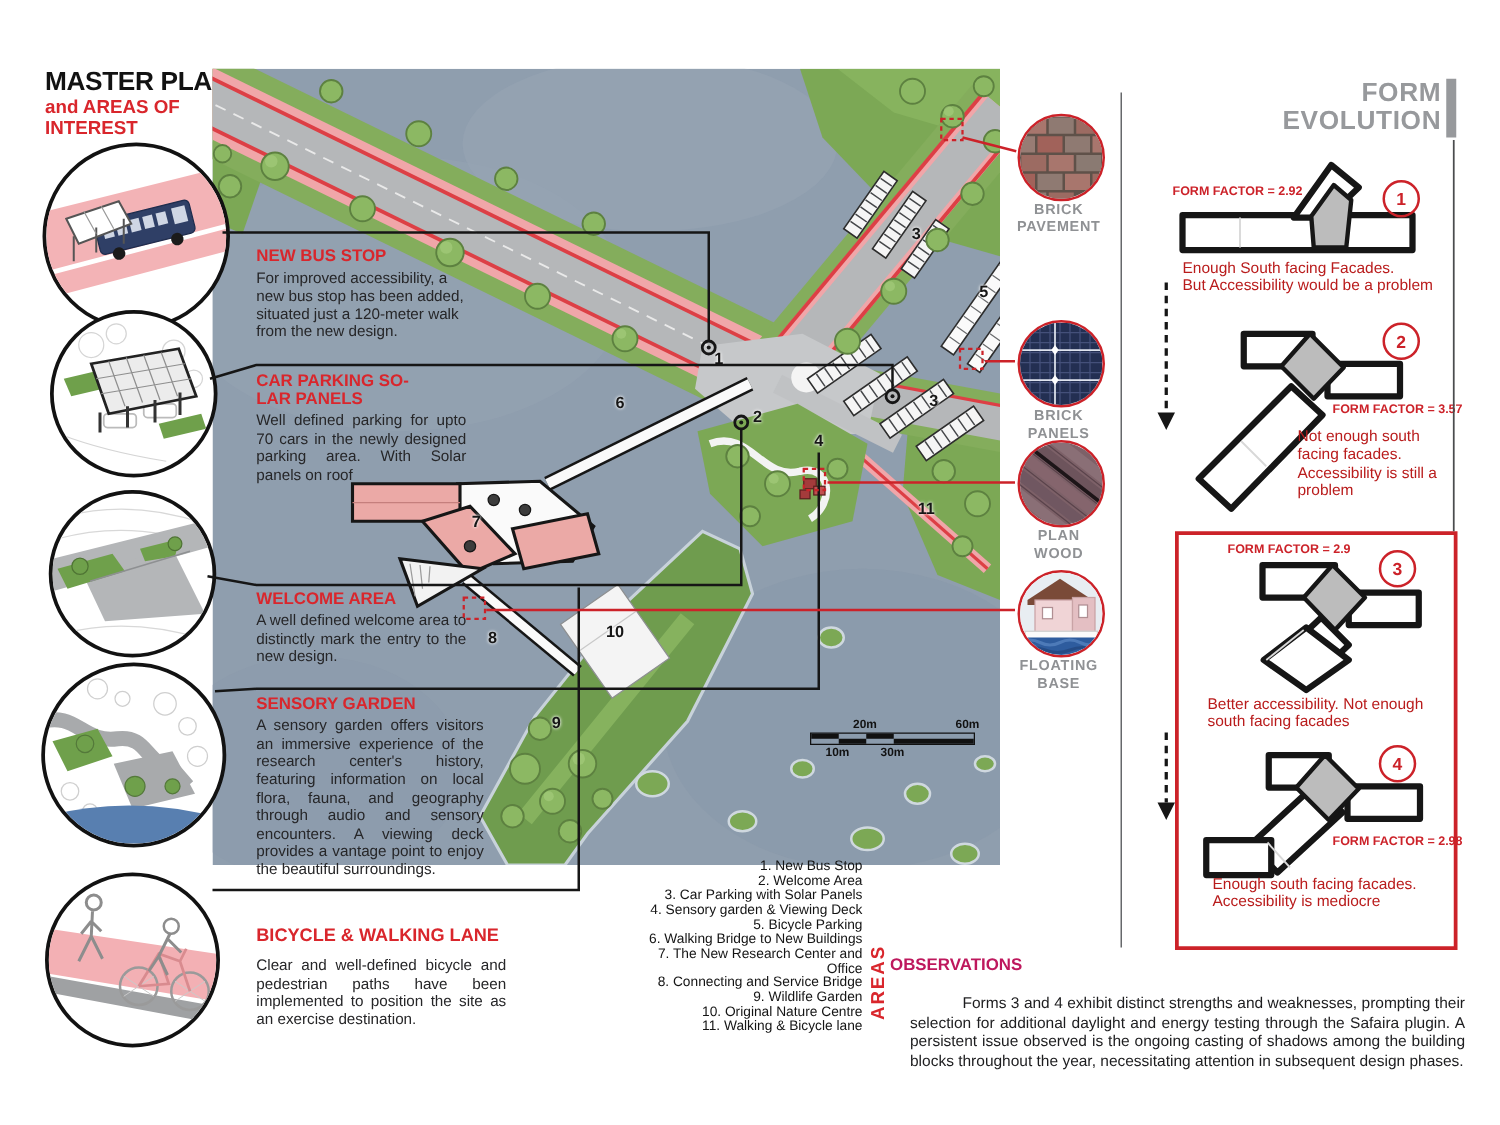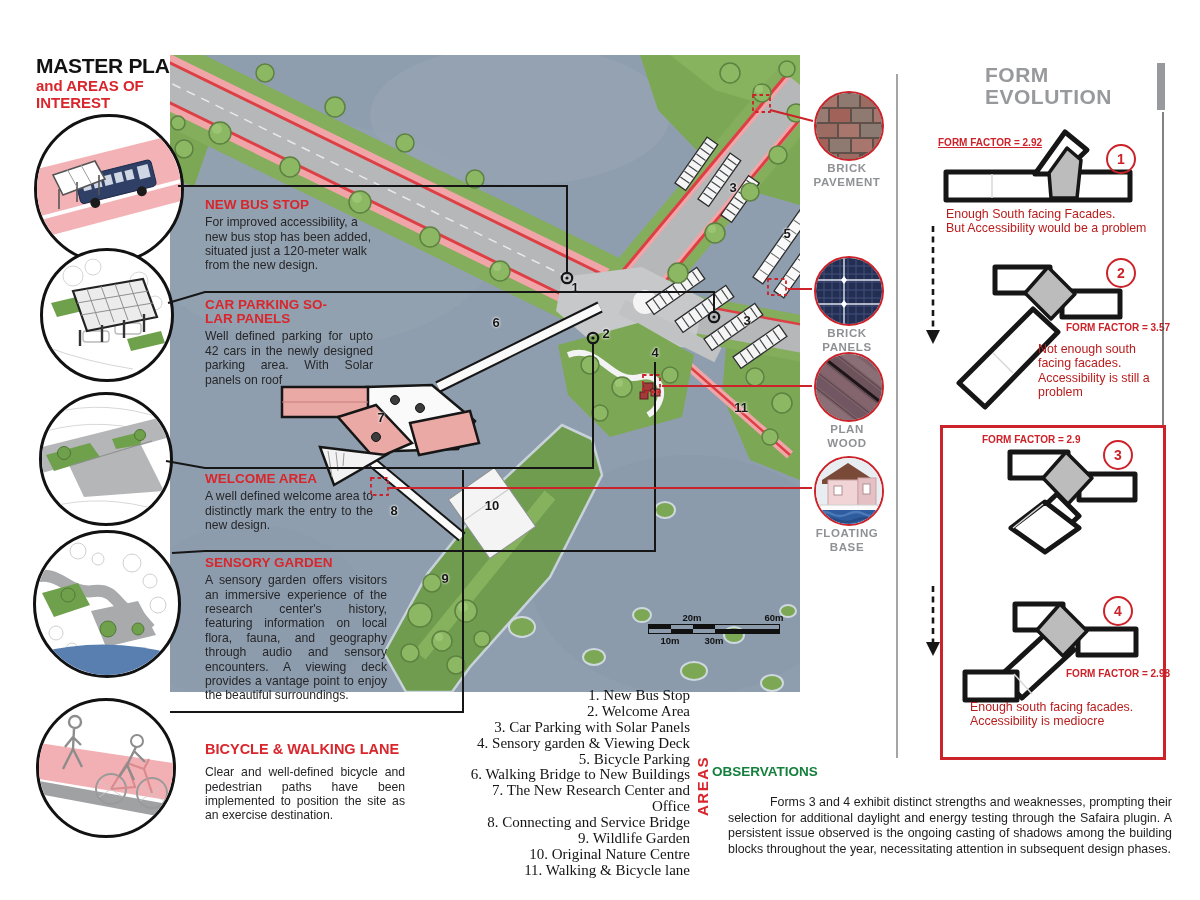--- a/index.html
+++ b/index.html
@@ -16,47 +16,47 @@
   
   #map{left:170px;top:55px;width:630px;height:637px;z-index:5;}
   .map-num{position:absolute;transform:translate(-50%,-50%);font-size:13px;font-weight:bold;color:#161616;
            text-shadow:0 0 3px rgba(255,255,255,.85),0 0 2px rgba(255,255,255,.85);z-index:26;}
   
   .map-note{z-index:24;}
   .map-note h3{margin:0 0 3px 0;font-size:13.5px;font-weight:bold;color:#d9262c;line-height:1.05;white-space:pre-line;}
   .map-note p{margin:0;font-size:12.2px;line-height:1.18;color:#262628;}
   .just p{text-align:justify;}
   
-  #scale-bar{left:648px;top:612px;width:132px;height:34px;z-index:26;font-size:9.5px;font-weight:bold;color:#111;}
+  #scale-bar{left:648px;top:574px;width:132px;height:34px;z-index:26;font-size:9.5px;font-weight:bold;color:#111;}
   #scale-bar .lbl{position:absolute;transform:translateX(-50%);}
   #scale-bar .bar{position:absolute;top:12px;left:0;width:132px;height:10px;border:1px solid #111;box-sizing:border-box;}
   #scale-bar .seg{position:absolute;background:#111;}
   
   .swatch{border:2.5px solid #cc2229;border-radius:50%;overflow:hidden;background:#fff;z-index:20;}
   .swatch svg{display:block;}
   .swatch-label{width:96px;text-align:center;font-size:11.5px;font-weight:bold;color:#8f9194;
                 letter-spacing:.6px;line-height:1.18;white-space:pre-line;z-index:20;}
   
-  #form-evo-heading{left:985px;top:64px;width:168px;font-size:21px;font-weight:bold;
+  #form-evo-heading{left:985px;top:64px;width:168px;text-align:right;font-size:21px;font-weight:bold;
                     color:#97999c;line-height:1.05;white-space:pre-line;letter-spacing:.5px;}
   #form-evo-bar{left:1157px;top:63px;width:8px;height:47px;background:#97999c;}
   .form-factor{font-size:10px;font-weight:bold;color:#cc2229;white-space:nowrap;z-index:18;}
   .form-caption{font-size:12.4px;color:#b91c1c;line-height:1.16;white-space:pre-line;z-index:18;}
   .form-circle{width:26px;height:26px;border:2px solid #cc2229;border-radius:50%;color:#cc2229;
                font-size:14px;font-weight:bold;display:flex;align-items:center;justify-content:center;z-index:18;}
   #red-box{left:940px;top:425px;width:220px;height:329px;border:3px solid #cc2229;z-index:4;}
   .form-svg{z-index:8;}
   
-  #areas-list{left:430px;top:688px;width:260px;text-align:right;font-size:15px;line-height:1.06;color:#141414;z-index:12;font-family:Liberation Serif, serif;}
+  #areas-list{left:430px;top:688px;width:260px;text-align:right;font-size:11px;line-height:1.06;color:#141414;z-index:12;}
   #areas-list div{white-space:pre-line;}
   #areas-side-label{left:694px;top:726px;height:90px;writing-mode:vertical-rl;transform:rotate(180deg);
                     color:#d9262c;font-size:15px;font-weight:bold;letter-spacing:1.5px;z-index:12;}
   
   #observations{left:712px;top:764px;width:476px;z-index:12;}
-  #observations h3{margin:0 0 2px 0;font-size:13.5px;font-weight:bold;color:#15803d;}
+  #observations h3{margin:0 0 2px 0;font-size:13.5px;font-weight:bold;color:#be185d;}
   #observations p{margin:16px;font-size:12.4px;line-height:1.26;color:#1d1d1f;text-align:justify;text-indent:42px;}
   
   #overlay{left:0;top:0;z-index:40;pointer-events:none;}
 </style>
 </head>
 <body>
 
 <div id="board">
 
   <div class="abs" id="title-block">
@@ -259,21 +259,21 @@
       </div>
   </div>
 
   <div class="abs map-note" style="left:205px;top:198px;width:168px;">
     <h3>NEW BUS STOP</h3>
     <p>For improved accessibility, a new bus stop has been added, situated just a 120-meter walk from the new design.</p>
   </div>
   <div class="abs map-note just" style="left:205px;top:298px;width:168px;">
     <h3>CAR PARKING SO-
 LAR PANELS</h3>
-    <p>Well defined parking for upto 42 cars in the newly designed parking area. With Solar panels on roof</p>
+    <p>Well defined parking for upto 70 cars in the newly designed parking area. With Solar panels on roof</p>
   </div>
   <div class="abs map-note just" style="left:205px;top:556px;width:182px;">
     <h3>SENSORY GARDEN</h3>
     <p>A sensory garden offers visitors an immersive experience of the research center's history, featuring information on local flora, fauna, and geography through audio and sensory encounters. A viewing deck provides a vantage point to enjoy the beautiful surroundings.</p>
   </div>
   <div class="abs map-note just" style="left:205px;top:472px;width:168px;">
     <h3>WELCOME AREA</h3>
     <p>A well defined welcome area to distinctly mark the entry to the new design.</p>
   </div>
   <div class="abs map-note just" style="left:205px;top:742px;width:200px;">
@@ -478,21 +478,21 @@
   <div class="abs" id="red-box"></div>
 
   <svg class="abs form-svg" style="left:940px;top:110px;" width="210" height="105" viewBox="0 0 210 105">
     <g stroke="#161616" stroke-width="5" stroke-linejoin="round">
       <rect x="6" y="62" width="184" height="28" fill="#ffffff"></rect>
       <polygon points="95,64 125,22 147,40 122,64" fill="#ffffff"></polygon>
       <polygon points="109,63 127,38 141,50 137,88 111,88" fill="#bcbcbc" stroke-width="3.5"></polygon>
     </g>
     <line x1="52" y1="64" x2="52" y2="88" stroke="#d8d8d8" stroke-width="1.5"></line>
   </svg>
-  <div class="abs form-factor" style="left:938px;top:137px;text-decoration:underline;">FORM FACTOR = 2.92</div>
+  <div class="abs form-factor" style="left:938px;top:148px;">FORM FACTOR = 2.92</div>
   <div class="abs form-circle" style="left:1106px;top:144px;">
       <span>1</span>
     </div>
   <div class="abs form-caption" style="left:946px;top:207px;width:250px;">Enough South facing Facades.
 But Accessibility would be a problem</div>
 
   <svg class="abs form-svg" style="left:945px;top:255px;" width="220" height="165" viewBox="0 0 220 165">
     <g stroke="#161616" stroke-width="5" stroke-linejoin="round">
       <polygon points="14,128 88,54 113,77 40,152" fill="#ffffff"></polygon>
       <rect x="50" y="12" width="55" height="26" fill="#ffffff"></rect>
@@ -514,20 +514,22 @@
       <rect x="45" y="10" width="58" height="26" fill="#ffffff"></rect>
       <rect x="114" y="32" width="56" height="26" fill="#ffffff"></rect>
       <polygon points="101,10 127,36 103,62 78,36" fill="#bcbcbc" stroke-width="3.5"></polygon>
     </g>
     <line x1="78" y1="62" x2="48" y2="86" stroke="#d8d8d8" stroke-width="1.5"></line>
   </svg>
   <div class="abs form-factor" style="left:982px;top:434px;">FORM FACTOR = 2.9</div>
   <div class="abs form-circle" style="left:1103px;top:440px;">
       <span>3</span>
     </div>
+  <div class="abs form-caption" style="left:966px;top:556px;width:218px;">Better accessibility. Not enough
+south facing facades</div>
 
   <svg class="abs form-svg" style="left:960px;top:598px;" width="220" height="125" viewBox="0 0 220 125">
     <g stroke="#161616" stroke-width="5" stroke-linejoin="round">
       <polygon points="40,78 92,30 114,52 62,100" fill="#ffffff"></polygon>
       <rect x="5" y="74" width="52" height="28" fill="#ffffff"></rect>
       <rect x="55" y="6" width="48" height="26" fill="#ffffff"></rect>
       <rect x="118" y="31" width="58" height="26" fill="#ffffff"></rect>
       <polygon points="100,6 127,33 103,58 77,32" fill="#bcbcbc" stroke-width="3.5"></polygon>
     </g>
     <line x1="54" y1="76" x2="72" y2="96" stroke="#d8d8d8" stroke-width="1.5"></line>

